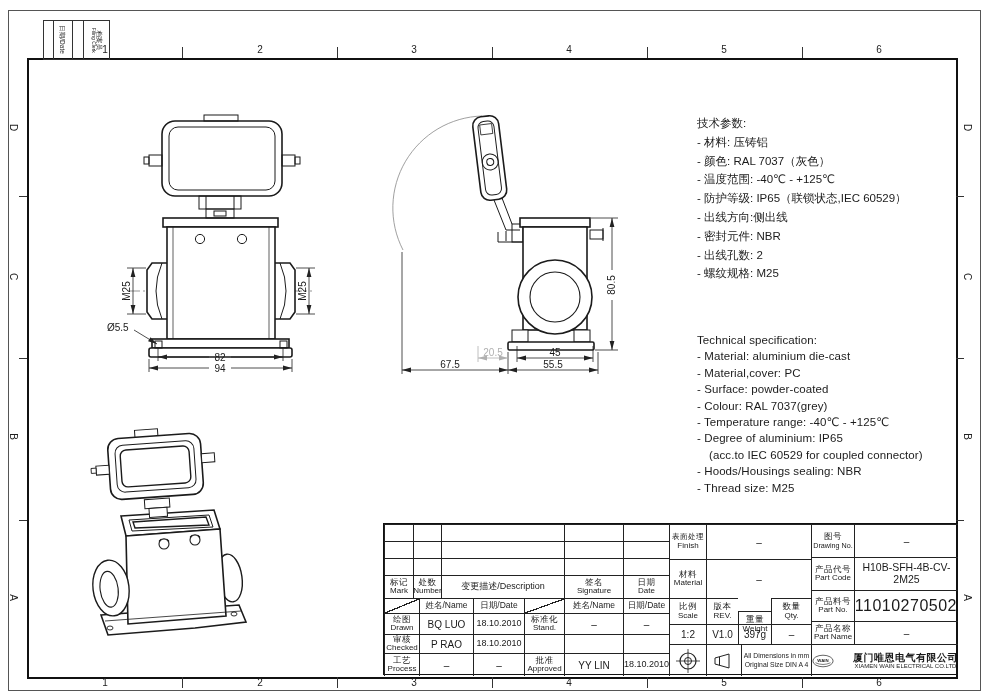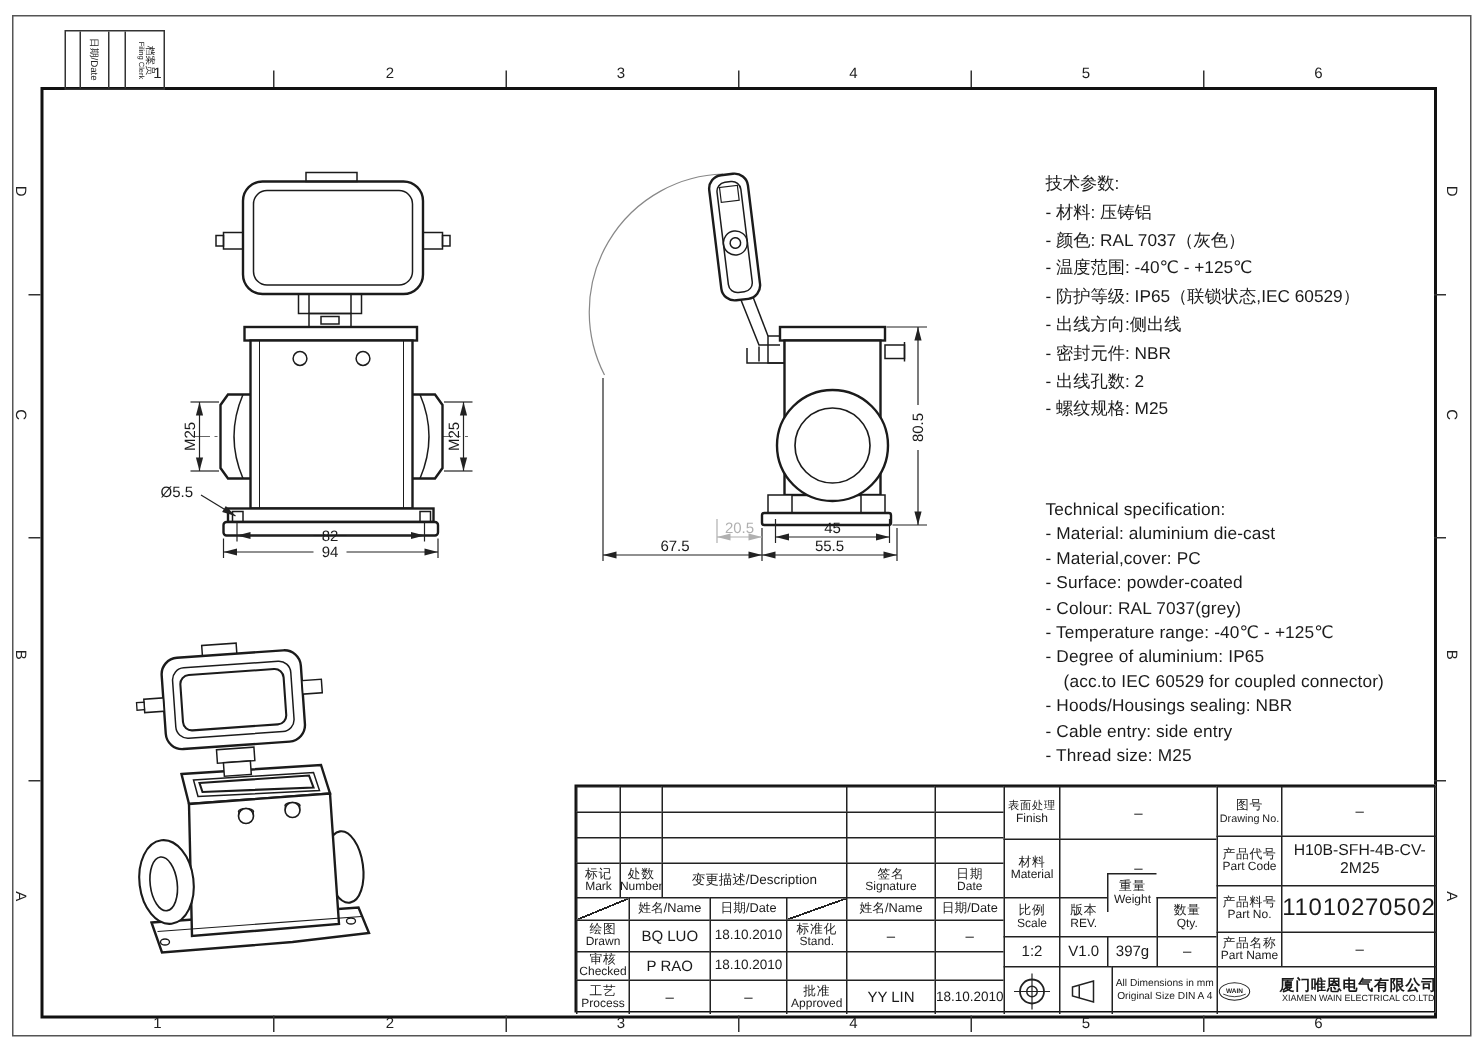--- a/index.html
+++ b/index.html
@@ -273,21 +273,20 @@
   <div class="spec spec-en">
     <div>Technical specification:</div>
     <div>- Material: aluminium die-cast</div>
     <div>- Material,cover: PC</div>
     <div>- Surface: powder-coated</div>
     <div>- Colour: RAL 7037(grey)</div>
     <div>- Temperature range: -40℃ - +125℃</div>
     <div>- Degree of aluminium: IP65</div>
     <div class="indent">(acc.to IEC 60529 for coupled connector)</div>
     <div>- Hoods/Housings sealing: NBR</div>
-    <div>- Cable entry: side entry</div>
     <div>- Thread size: M25</div>
   </div>
 
   <div class="tb">
 
     <div class="c" style="left:0;top:0;width:29px;height:17px"></div>
     <div class="c" style="left:29px;top:0;width:28px;height:17px"></div>
     <div class="c" style="left:57px;top:0;width:123px;height:17px"></div>
     <div class="c" style="left:180px;top:0;width:59px;height:17px"></div>
     <div class="c" style="left:239px;top:0;width:46px;height:17px"></div>
@@ -409,21 +408,21 @@
       </div>
 
     <div class="c lb" style="left:285px;top:74px;width:37px;height:26px">
       <span class="cn">比例</span>
         <span class="en">Scale</span>
     </div>
     <div class="c lb" style="left:322px;top:74px;width:32px;height:26px">
       <span class="cn">版本</span>
         <span class="en">REV.</span>
     </div>
-    <div class="c lb" style="left:354px;top:58px;width:33px;height:26px">
+    <div class="c lb" style="left:354px;top:87px;width:33px;height:26px">
       <span class="cn">重量</span>
         <span class="en">Weight</span>
     </div>
     <div class="c lb" style="left:387px;top:74px;width:40px;height:26px">
       <span class="cn">数量</span>
         <span class="en">Qty.</span>
     </div>
     <div class="c vl" style="left:285px;top:100px;width:37px;height:20px">
         <span>1:2</span>
       </div>

